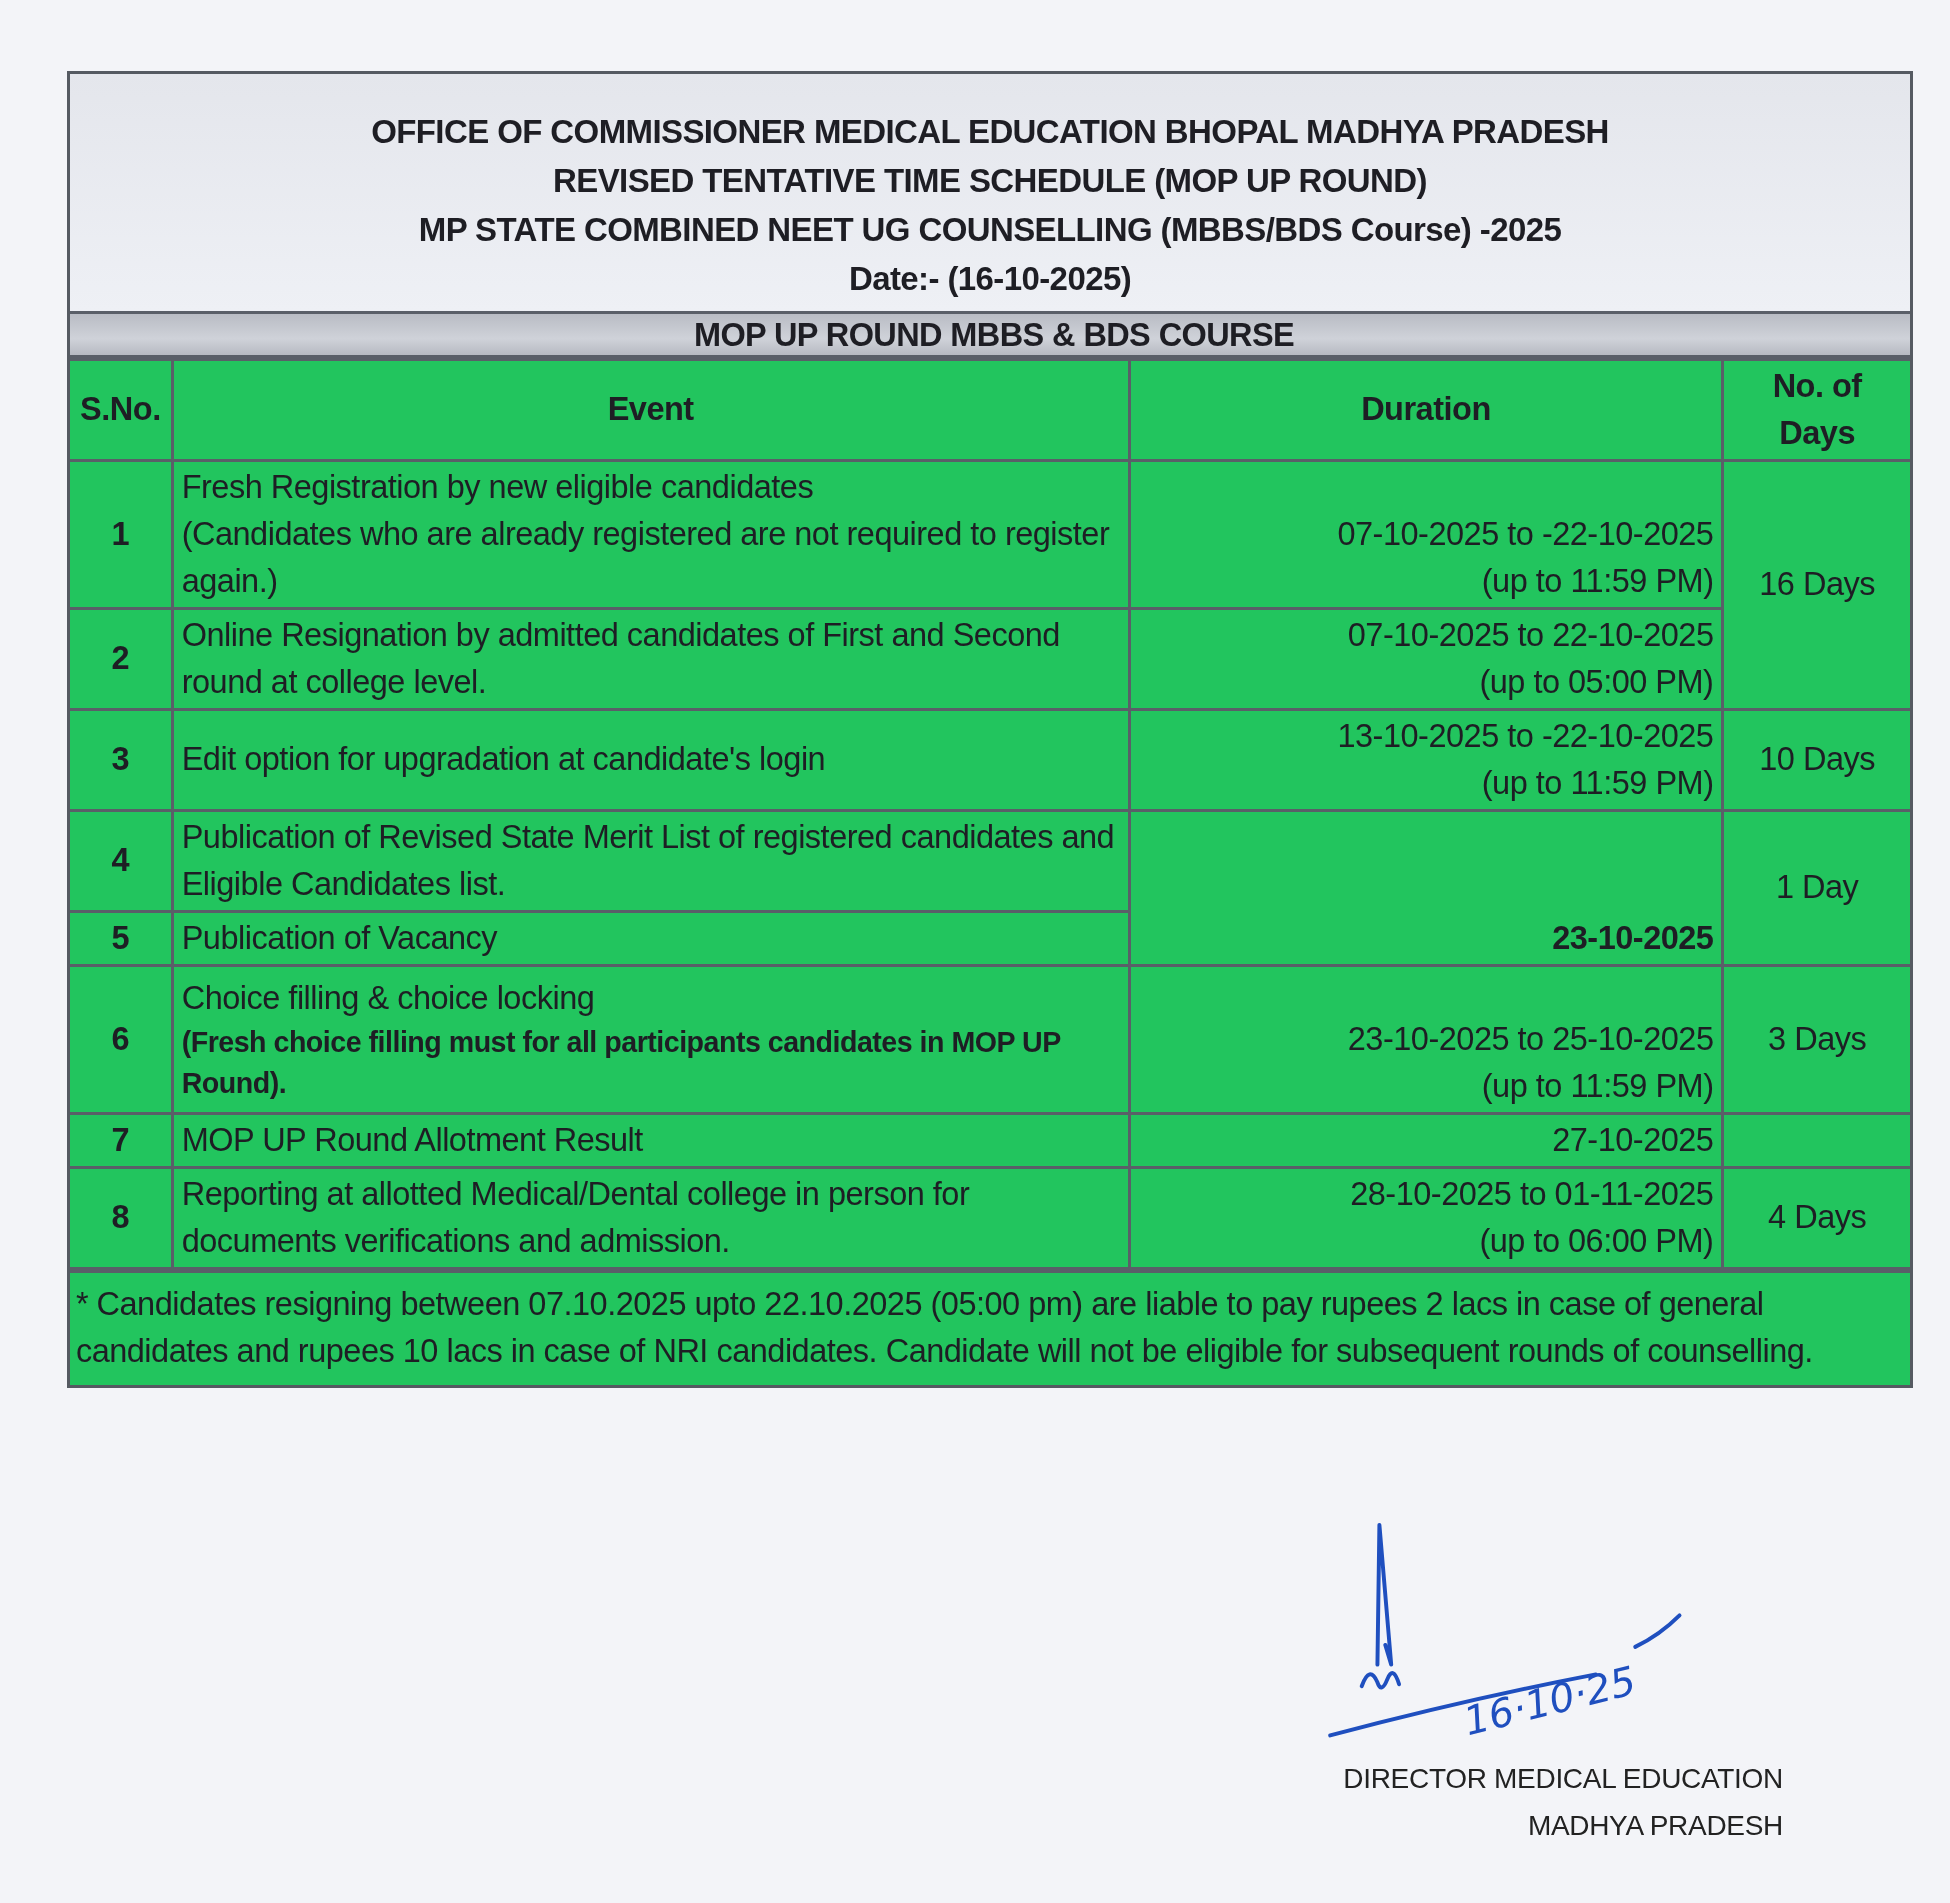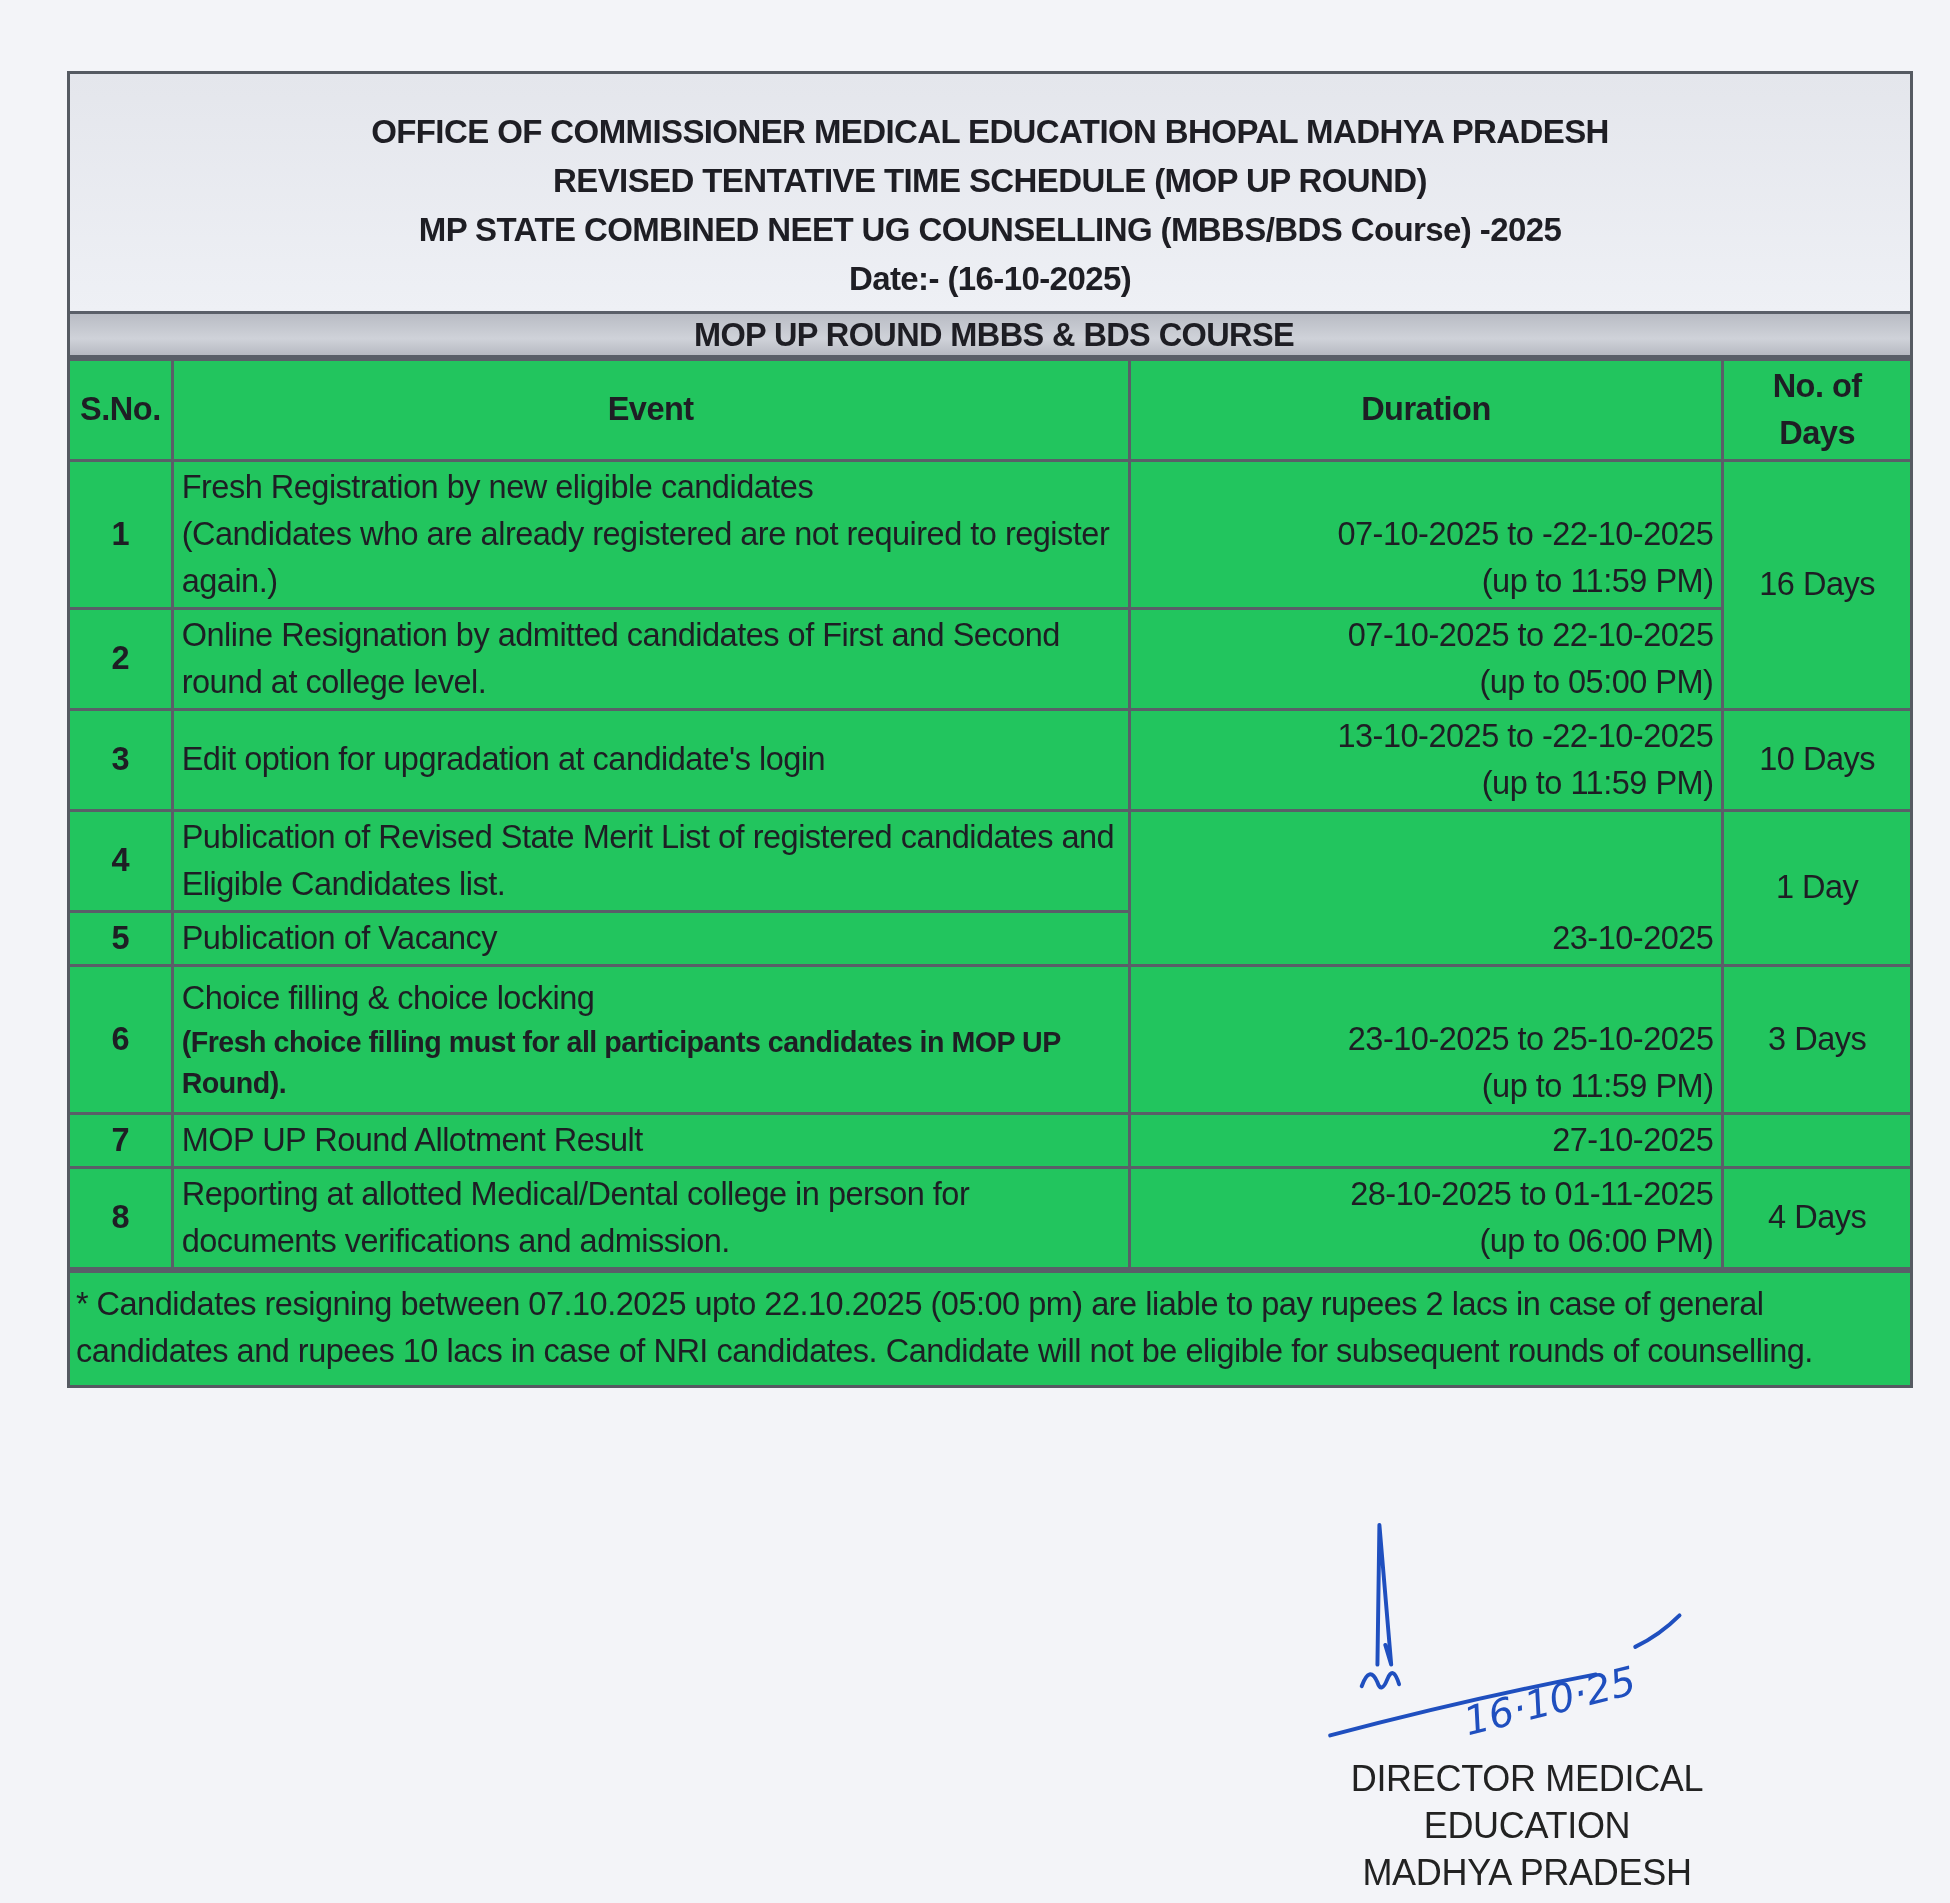--- a/index.html
+++ b/index.html
@@ -56,21 +56,21 @@
     padding: 7.9px 9.9px 9.9px 5.9px;
     font-size: 32.5px; line-height: 47px; letter-spacing: -0.5px;
   }
   .notes b { font-weight: bold; }
   .signature-block {
     position: absolute; left: 1271px; top: 1517px; width: 512px; height: 335px;
   }
   .sig-svg { position: absolute; left: 0; top: 0; }
   .sig-title {
     position: absolute; left: 0; top: 238px; width: 512px;
-    text-align: center; font-size: 36px; line-height: 47px;
+    text-align: right; font-size: 28px; line-height: 47px;
     letter-spacing: -0.3px; color: #222;
   }
 </style>
 </head>
 <body>
 
 <div class="doc">
   <div class="header">
     <div class="line">OFFICE OF COMMISSIONER MEDICAL EDUCATION BHOPAL MADHYA PRADESH</div>
     <div class="line">REVISED TENTATIVE TIME SCHEDULE (MOP UP ROUND)</div>
@@ -116,21 +116,21 @@
       <td class="c-dur">
         <span class="dur-main">13-10-2025 to -22-10-2025</span>
         <span class="dur-time">(up to 11:59 PM)</span>
       </td>
       <td class="c-days">10 Days</td>
     </tr>
 
     <tr style="height:99px;">
       <td class="c-sno">4</td>
       <td class="c-event">Publication of Revised State Merit List of registered candidates and Eligible Candidates list.</td>
-      <td class="c-dur" rowspan="2" style="vertical-align:bottom;">23-10-2025</td>
+      <td class="c-dur" rowspan="2" style="vertical-align:bottom;font-weight:bold;">23-10-2025</td>
       <td class="c-days" rowspan="2">1 Day</td>
     </tr>
 
     <tr style="height:47px;">
       <td class="c-sno">5</td>
       <td class="c-event">Publication of Vacancy</td>
     </tr>
 
     <tr style="height:148px;">
       <td class="c-sno">6</td>

